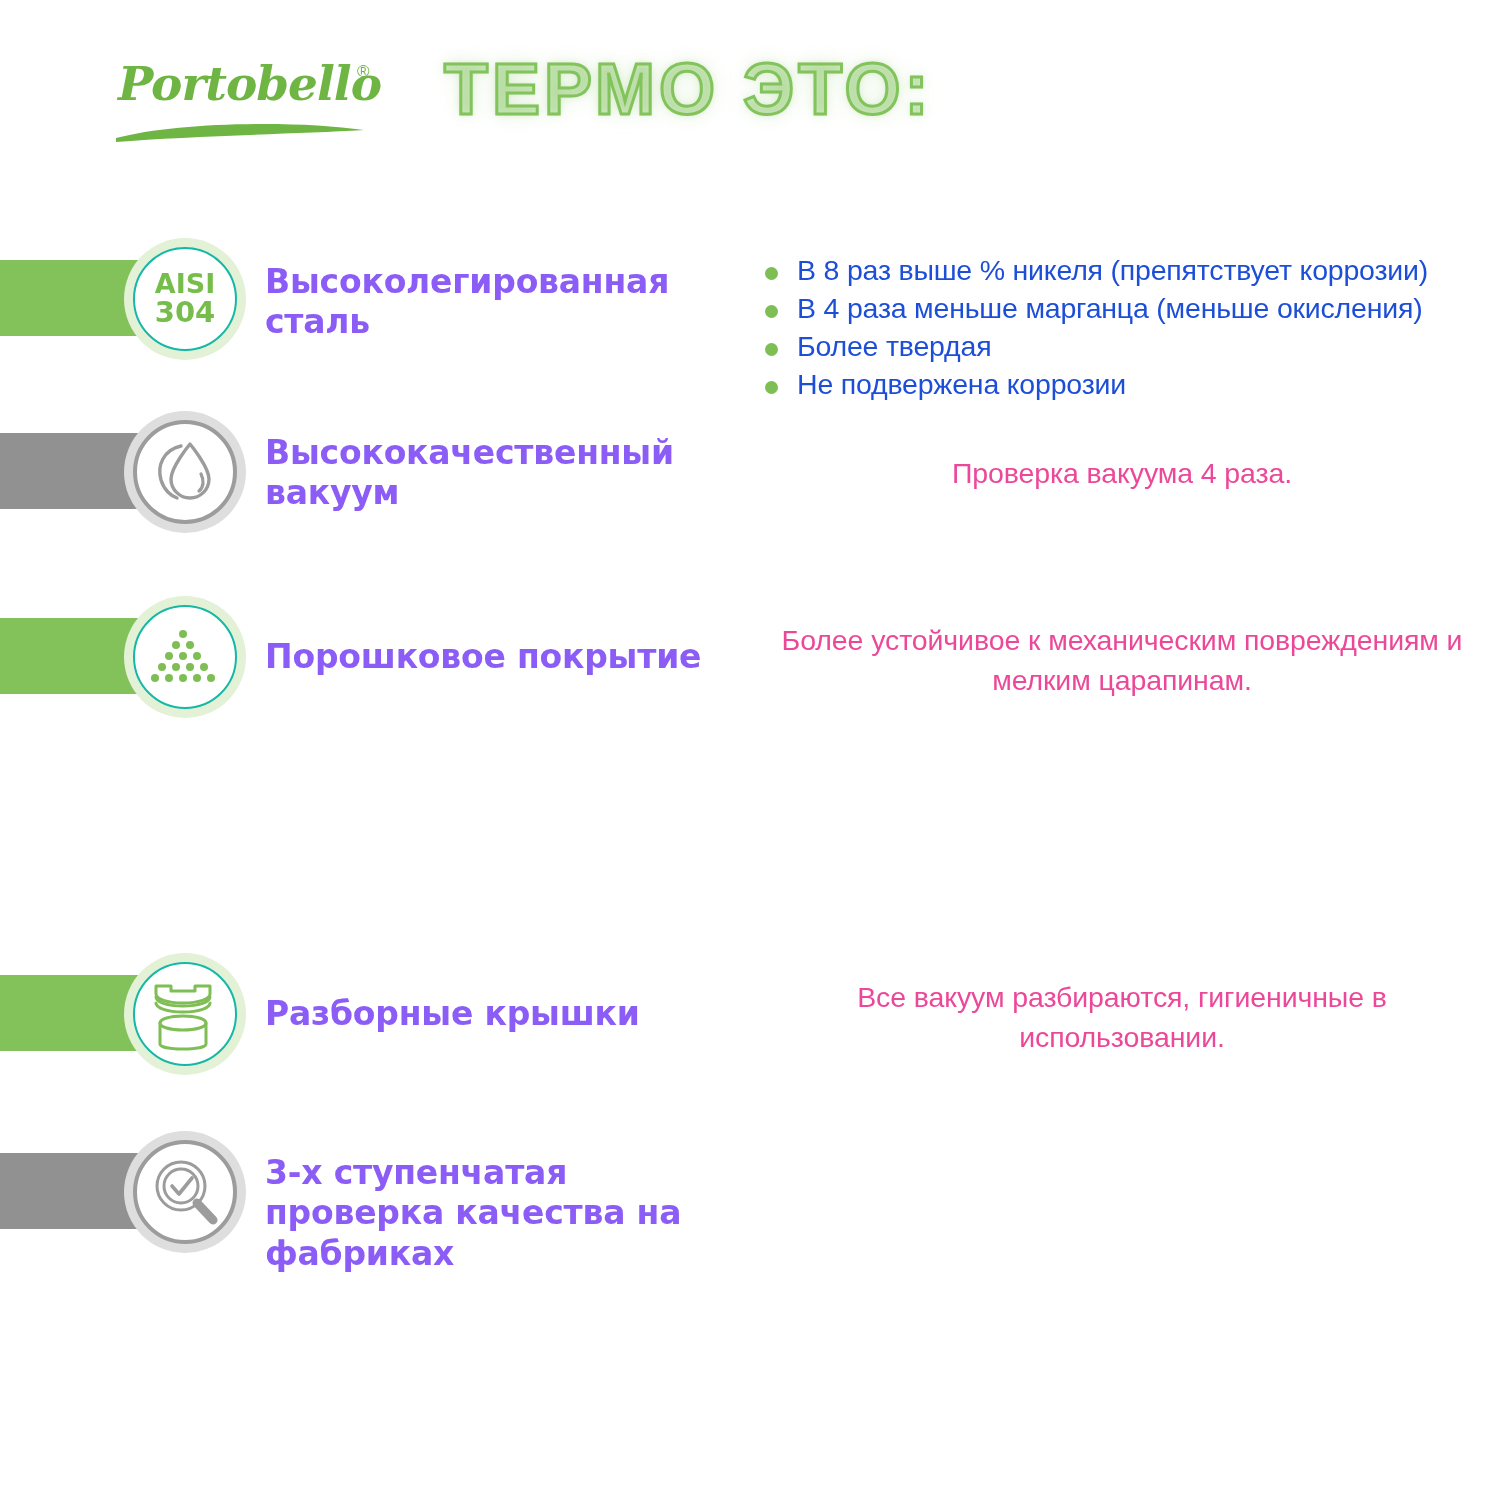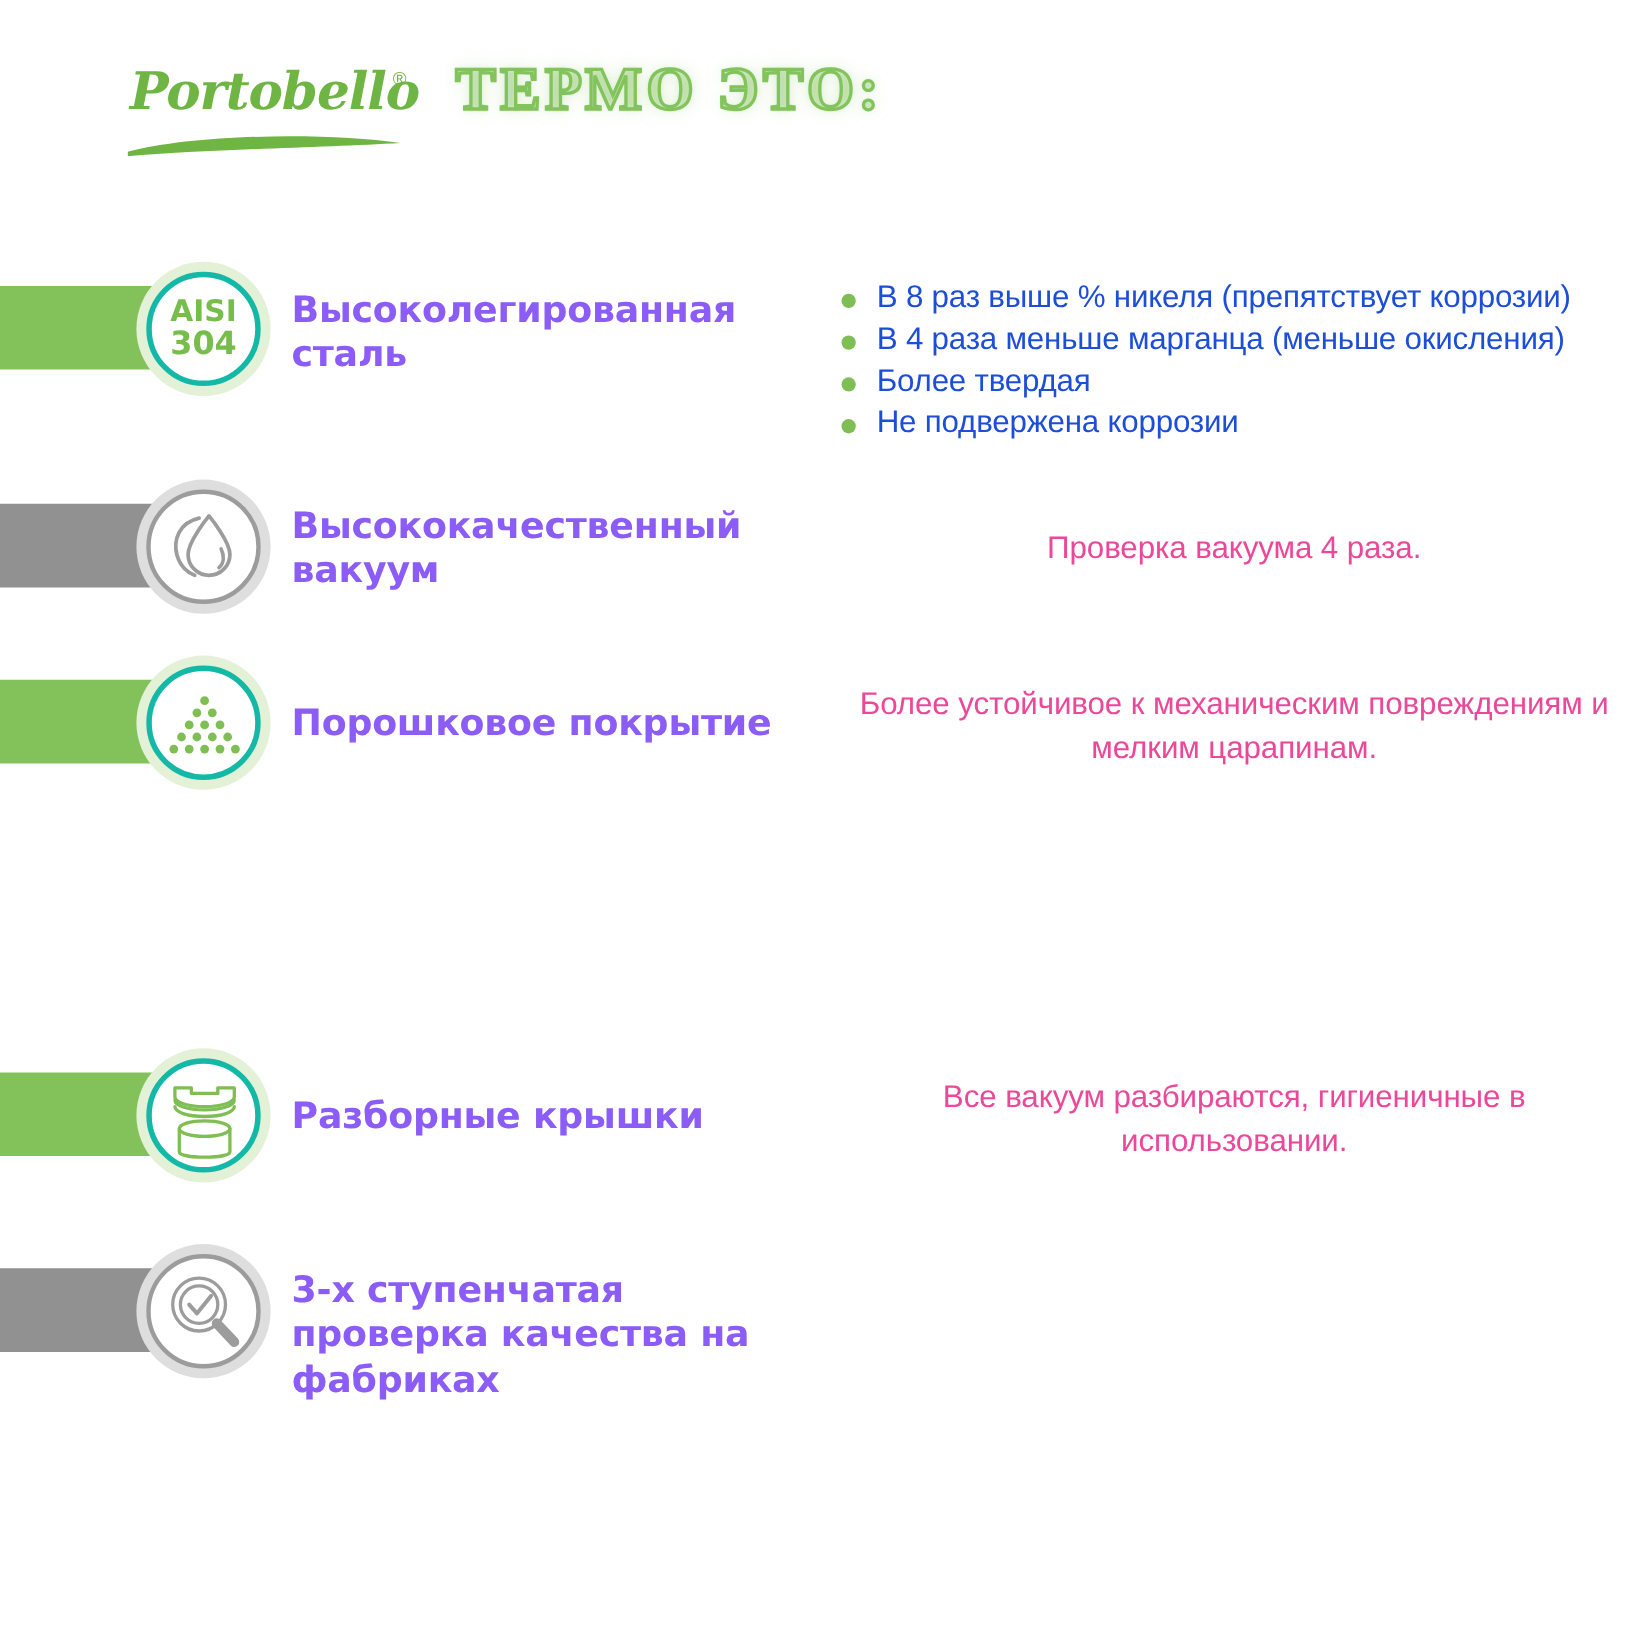--- a/index.html
+++ b/index.html
@@ -55,25 +55,25 @@
   }
   .logo-swoosh {
     position: absolute;
     left: -2px;
     top: 60px;
     width: 250px;
     height: 22px;
   }
   .hero {
     position: absolute;
-    left: 414px;
+    left: 444px;
     top: 53px;
-    font-family: Liberation Serif, serif;
+    font-family: Liberation Sans, sans-serif;
     font-weight: 700;
-    font-size: 55px;
+    font-size: 72px;
     letter-spacing: 4px;
     line-height: 1;
     color: transparent;
     -webkit-text-stroke: 3px #82c35c;
     text-shadow:
        0 0 3px rgba(130,195,92,0.35),
        0 0 10px rgba(130,195,92,0.28),
        0 0 22px rgba(130,195,92,0.20);
     white-space: nowrap;
   }
@@ -116,21 +116,21 @@
   .disc {
     position: absolute;
     left: 133px;
     top: 45px;
     width: 104px;
     height: 104px;
     border-radius: 50%;
     background: #ffffff;
     box-sizing: border-box;
   }
-  .disc.green { border: 5px solid #14b8a6; }
+  .disc.green { border: 2px solid #14b8a6; }
   .disc.gray  { border: 4px solid #9c9c9c; }
 
   .disc svg { display: block; }
 
   .aisi {
     position: absolute;
     inset: 0;
     display: flex;
     flex-direction: column;
     align-items: center;
@@ -226,21 +226,21 @@
     </div>
     <div class="title" style="top:60px;">Высоколегированная сталь</div>
     <ul class="bullets" style="top:50px;">
       <li>В 8 раз выше % никеля (препятствует коррозии)</li>
       <li>В 4 раза меньше марганца (меньше окисления)</li>
       <li>Более твердая</li>
       <li>Не подвержена коррозии</li>
     </ul>
   </div>
 
-  <div class="row" style="top:400px;">
+  <div class="row" style="top:375px;">
     <div class="bar gray"></div>
     <div class="halo gray"></div>
     <div class="disc gray">
       <svg width="96" height="96" viewBox="0 0 96 96">
         <path d="M44 22 C26 26 20 42 24 56 C27 66 34 72 40 74" fill="none" stroke="#9c9c9c" stroke-width="3.4" stroke-linecap="round"></path>
         <path d="M53 20 C53 20 72 43 72 55 C72 66 63 74 53 74 C43 74 34 66 34 55 C34 43 53 20 53 20 Z" fill="none" stroke="#9c9c9c" stroke-width="3.4" stroke-linejoin="round"></path>
         <path d="M64 50 C67 56 67 63 62 67" fill="none" stroke="#9c9c9c" stroke-width="3.2" stroke-linecap="round"></path>
       </svg>
     </div>
     <div class="title" style="top:58px;">Высококачественный вакуум</div>

